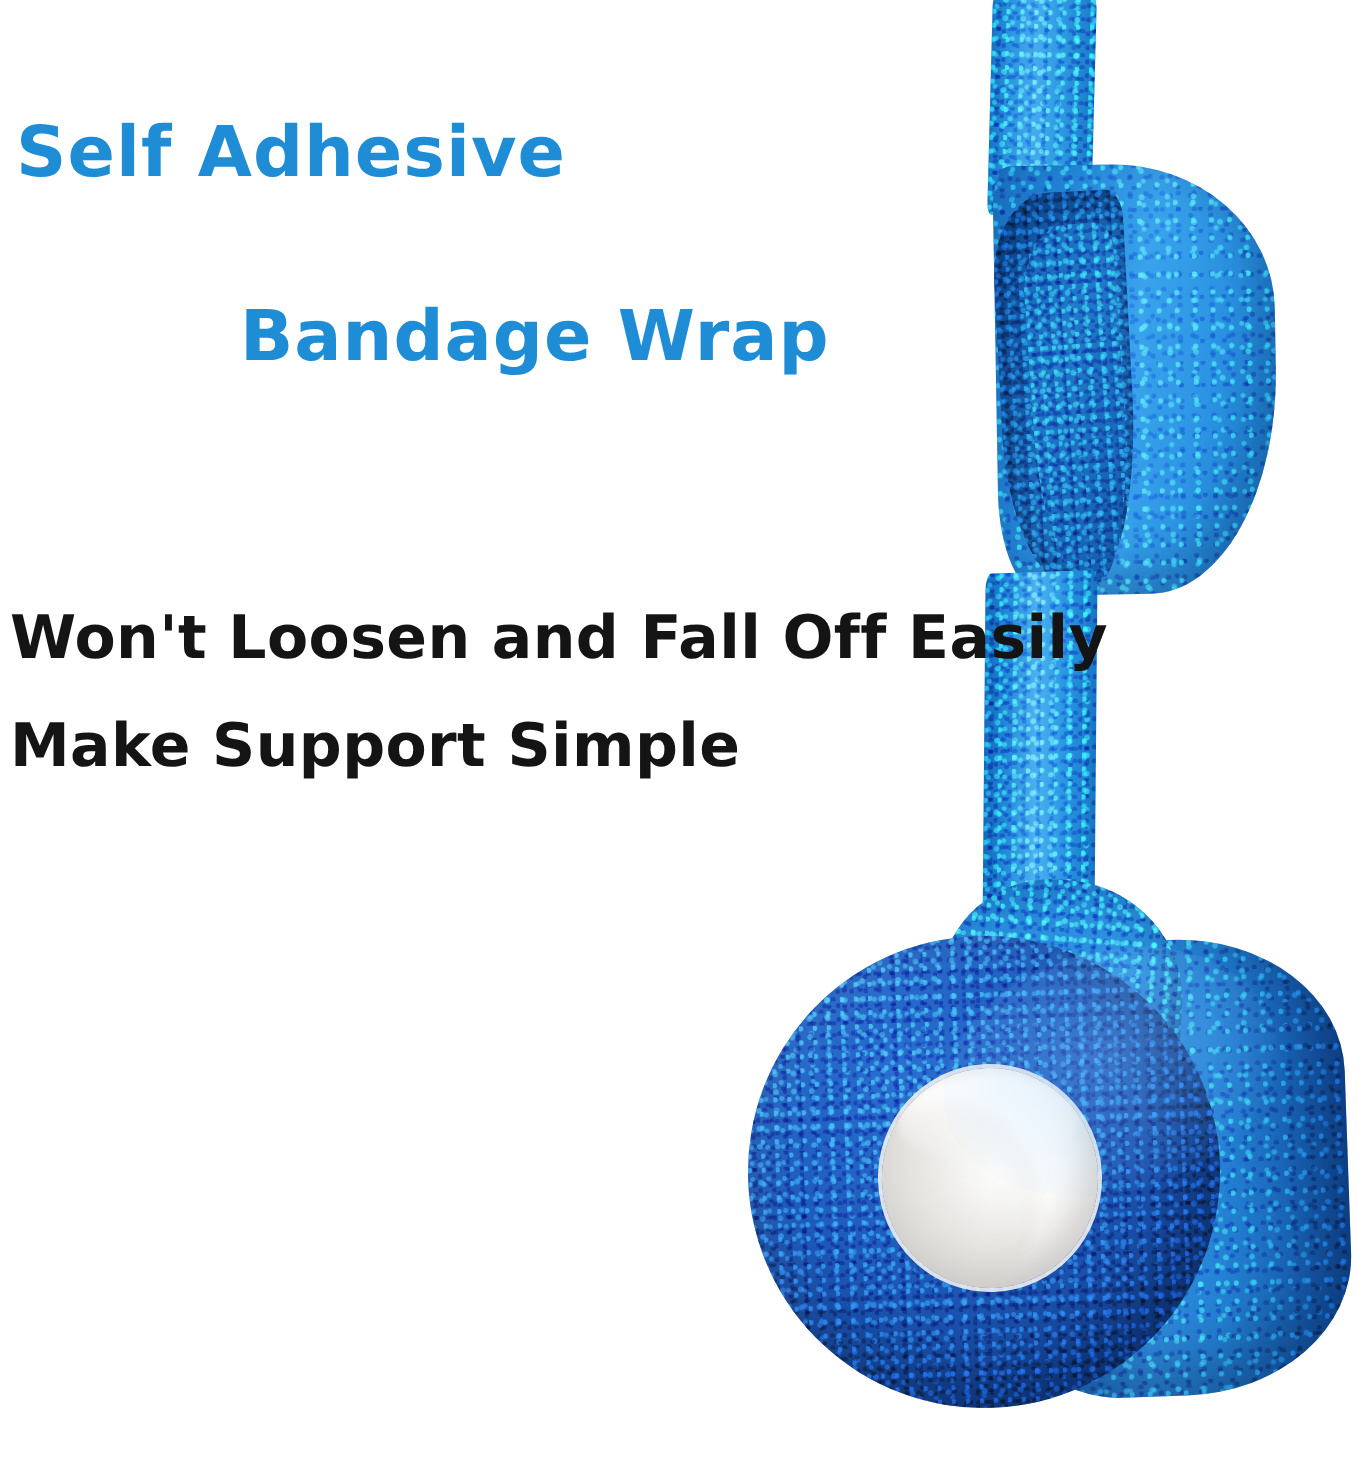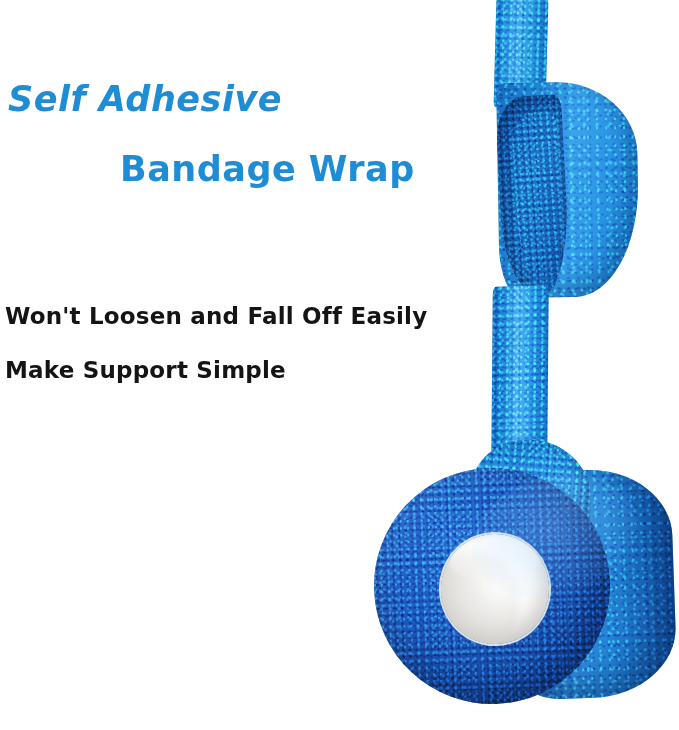--- a/index.html
+++ b/index.html
@@ -20,29 +20,29 @@
   .headline {
     position: absolute;
     color: #1f8dd6;
     font-family: "DejaVu Sans", sans-serif;
     font-weight: 700;
     font-size: 35px;
     letter-spacing: 0.5px;
     white-space: nowrap;
     line-height: 1;
   }
-  #headline-1 { left: 8px;   top: 82px; font-style: italic; }
+  #headline-1 { left: 8px;   top: 60px; }
   #headline-2 { left: 100px; top: 152px; margin-left: 20px; }
 
   .subline {
     position: absolute;
     color: #141414;
     font-family: "DejaVu Sans", sans-serif;
     font-weight: 700;
-    font-size: 23px;
+    font-size: 30px;
     letter-spacing: 0.2px;
     white-space: nowrap;
     line-height: 1;
   }
   #subline-1 { left: 5px; top: 305px; }
   #subline-2 { left: 5px; top: 359px; }
 
   
   #product {
     position: absolute;

